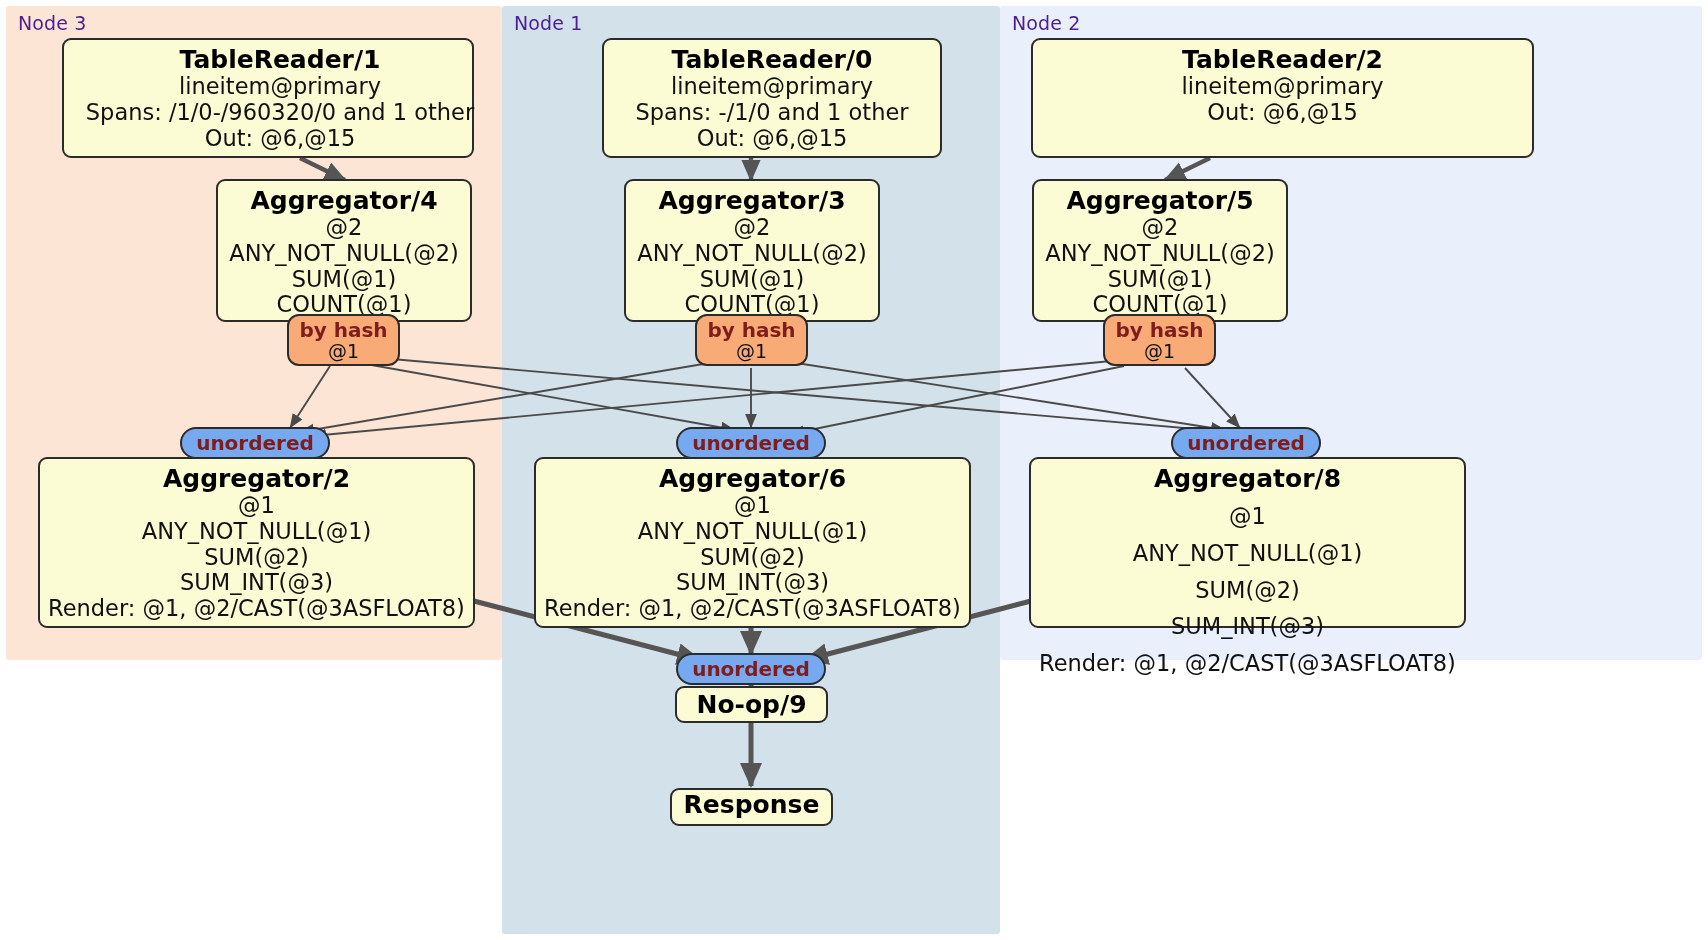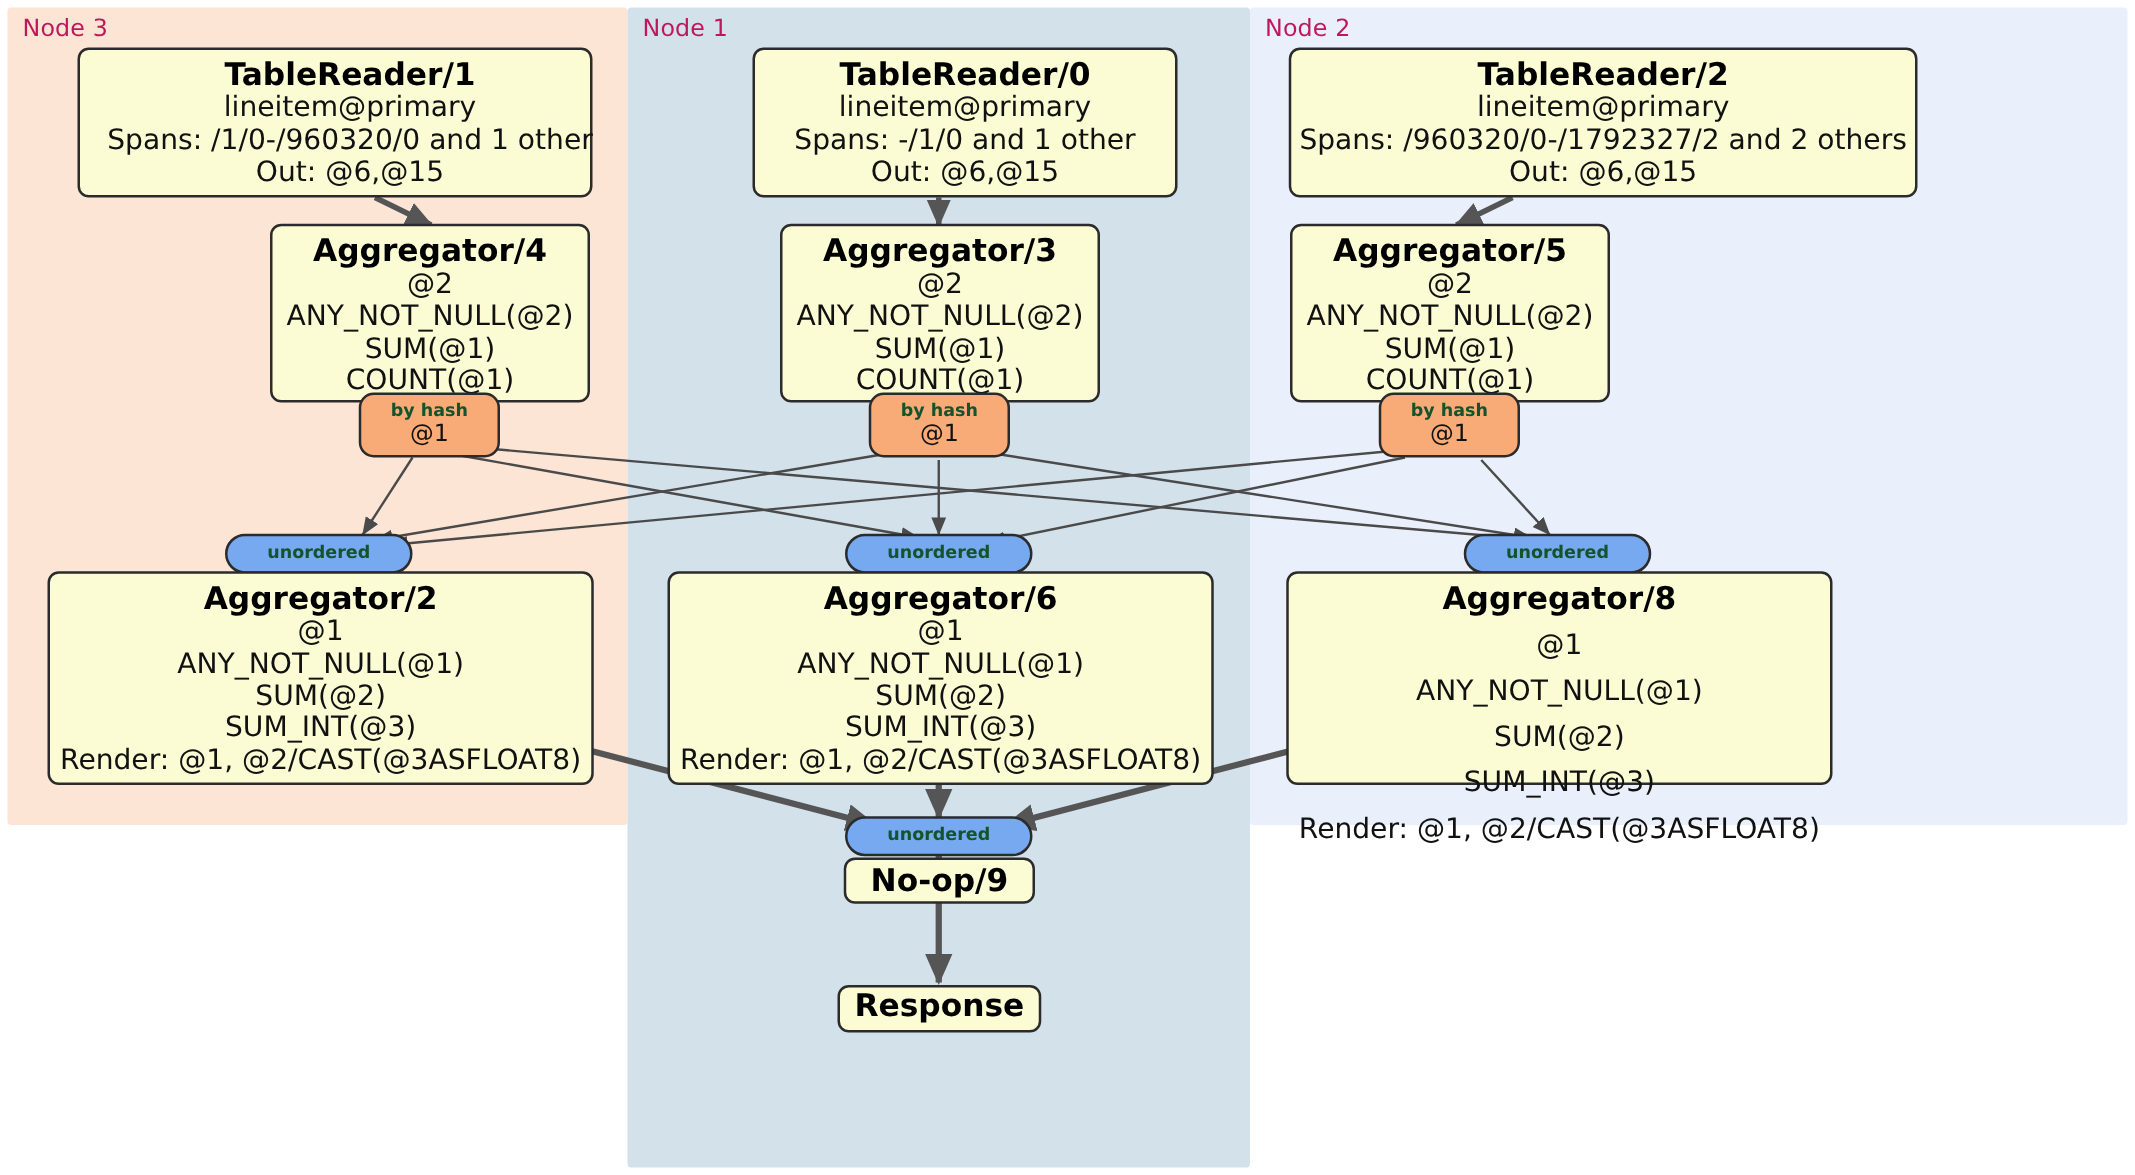--- a/index.html
+++ b/index.html
@@ -1,37 +1,37 @@
 <!DOCTYPE html>
 <html><head>
 <meta charset="utf-8">
 <style>
   html,body{margin:0;padding:0;background:#fff;}
   body{font-family:"DejaVu Sans","Liberation Sans",sans-serif;}
   #stage{position:relative;width:1708px;height:940px;overflow:hidden;background:#fff;}
 
   .node-panel{position:absolute;border-radius:3px;}
-  .node-label{position:absolute;font-size:19px;color:#be185d;letter-spacing:.1px;white-space:nowrap;}
+  .node-label{position:absolute;font-size:19px;color:#4c1d95;letter-spacing:.1px;white-space:nowrap;}
 
   svg.edges{position:absolute;left:0;top:0;width:1708px;height:940px;overflow:visible;}
 
   .proc{
     position:absolute;background:#fbfbd4;border:2.2px solid #2b2b2b;
     border-radius:9px;box-sizing:border-box;
     display:flex;flex-direction:column;align-items:center;justify-content:flex-start;
     text-align:center;padding:5px 8px 6px 8px;
   }
   .proc .ttl{font-weight:bold;font-size:25px;color:#000;line-height:1.17;white-space:nowrap;}
   .proc .ln{font-size:22.5px;color:#111;line-height:1.14;white-space:nowrap;}
 
   .badge{
     position:absolute;display:flex;flex-direction:column;align-items:center;justify-content:center;
     border:2.2px solid #2b2b2b;box-sizing:border-box;text-align:center;
   }
-  .badge .b1{font-weight:bold;font-size:14px;color:#14532d;line-height:1.1;white-space:nowrap;}
+  .badge .b1{font-weight:bold;font-size:20px;color:#7f1d1d;line-height:1.1;white-space:nowrap;}
   .badge .b2{font-size:19px;color:#111;line-height:1.1;white-space:nowrap;}
   .badge.hash{background:#f8ab76;border-radius:12px;}
   .badge.unord{background:#76a9f0;border-radius:17px;}
 </style>
 </head>
 <body>
 
 <div id="stage">
 
   <div class="node-panel" style="left:6px;top:6px;width:496px;height:654px;background:#fce5d4;"></div>
@@ -91,21 +91,20 @@
   <div class="proc" style="left:602px;top:38px;width:340px;height:120px;">
     <div class="ttl">TableReader/0</div>
     <div class="ln">lineitem@primary</div>
     <div class="ln">Spans: -/1/0 and 1 other</div>
     <div class="ln">Out: @6,@15</div>
   </div>
 
   <div class="proc" style="left:1031px;top:38px;width:503px;height:120px;">
     <div class="ttl">TableReader/2</div>
     <div class="ln">lineitem@primary</div>
-    <div class="ln">Spans: /960320/0-/1792327/2 and 2 others</div>
     <div class="ln">Out: @6,@15</div>
   </div>
 
   <div class="proc" style="left:216px;top:179px;width:256px;height:143px;">
     <div class="ttl">Aggregator/4</div>
     <div class="ln">@2</div>
     <div class="ln">ANY_NOT_NULL(@2)</div>
     <div class="ln">SUM(@1)</div>
     <div class="ln">COUNT(@1)</div>
   </div>

